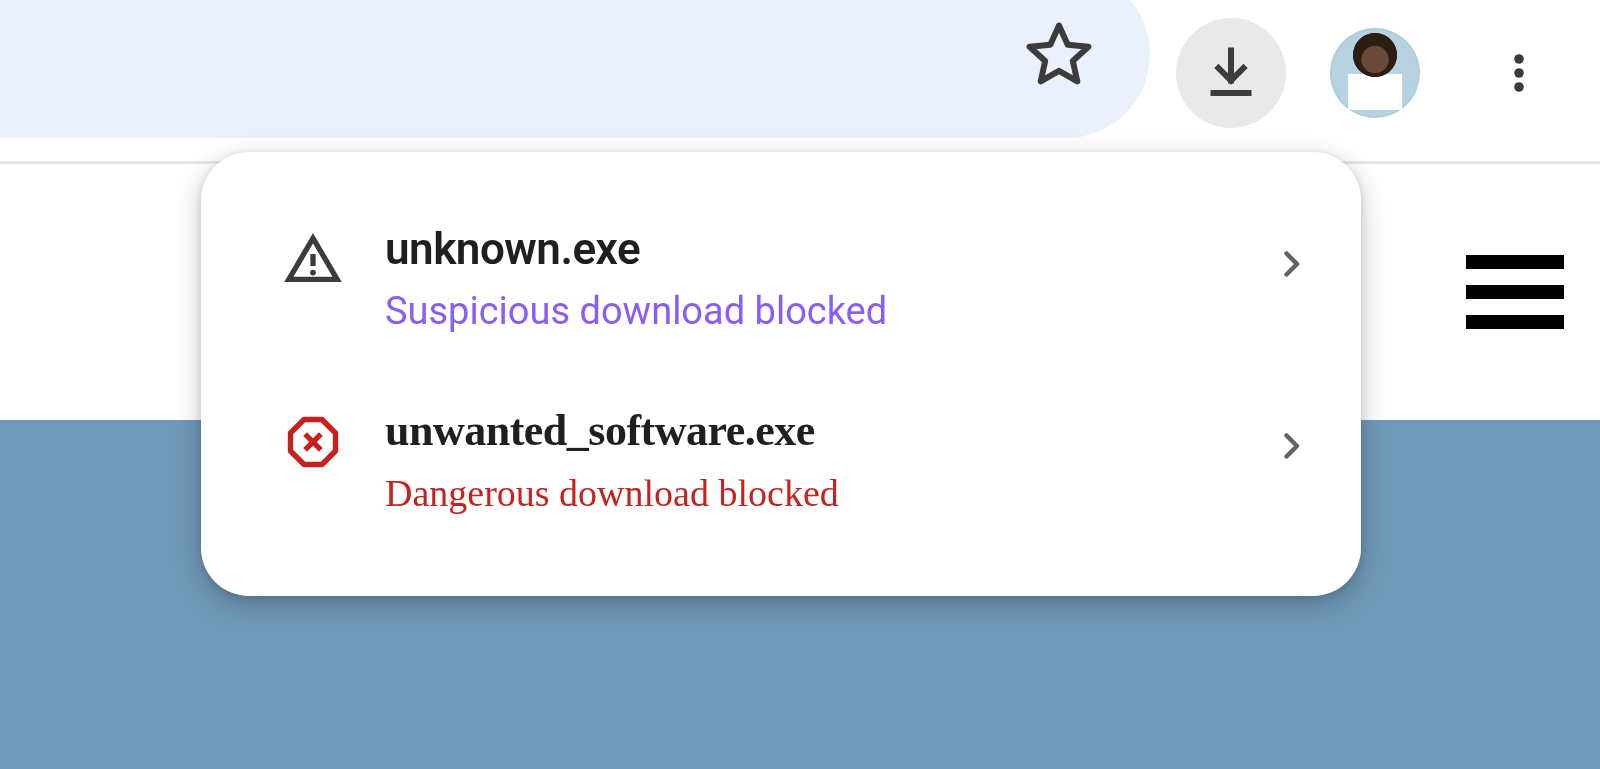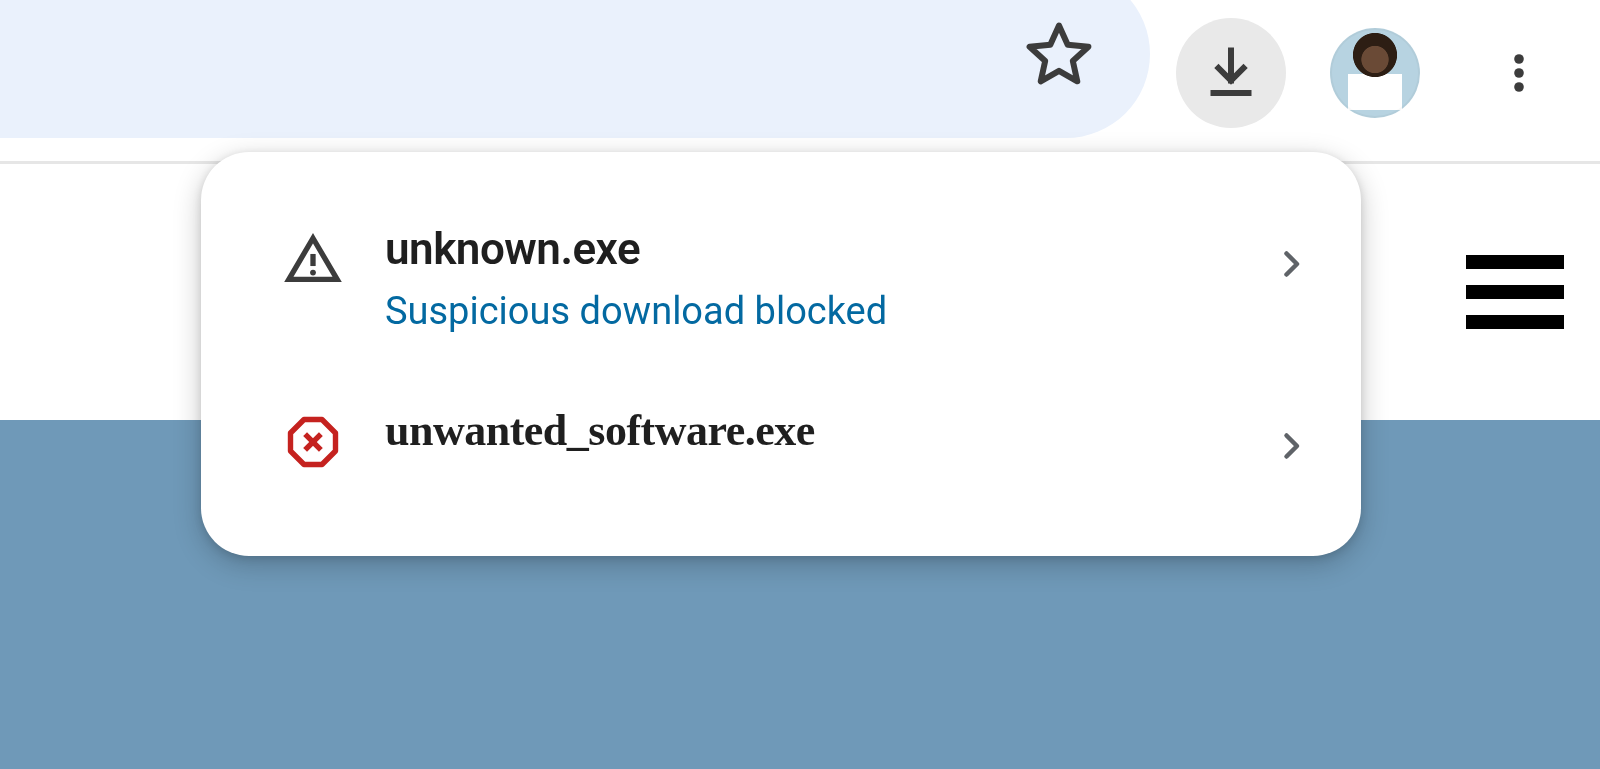--- a/index.html
+++ b/index.html
@@ -136,21 +136,21 @@
     font-size: 44px;
     font-weight: 600;
     color: #1f1f1f;
     line-height: 1.15;
     letter-spacing: -0.5px;
   }
   .dl-status {
     margin-top: 14px;
     font-size: 38px;
     font-weight: 400;
-    color: #0369a1;
+    color: #8b5cf6;
     line-height: 1.2;
   }
   .dl-status.danger { color: #c5221f; }
   .dl-chevron {
     flex: 0 0 60px;
     width: 60px; height: 60px;
     display: flex; align-items: center; justify-content: center;
     color: #5f6368;
     margin-top: 10px;
   }
@@ -232,20 +232,21 @@
   <div class="dl-item">
     <span class="dl-icon">
       <svg width="54" height="54" viewBox="0 0 24 24" fill="none" stroke="#c5221f" stroke-width="2.4" stroke-linejoin="round">
         <polygon points="8,2 16,2 22,8 22,16 16,22 8,22 2,16 2,8"></polygon>
         <line x1="8.5" y1="8.5" x2="15.5" y2="15.5"></line>
         <line x1="15.5" y1="8.5" x2="8.5" y2="15.5"></line>
       </svg>
     </span>
     <div class="dl-text">
       <div class="dl-name">unwanted_software.exe</div>
+      <div class="dl-status danger">Dangerous download blocked</div>
     </div>
     <span class="dl-chevron">
       <svg width="36" height="36" viewBox="0 0 24 24" fill="none" stroke="#5f6368" stroke-width="3" stroke-linecap="round" stroke-linejoin="round">
         <polyline points="9 5 16 12 9 19"></polyline>
       </svg>
     </span>
   </div>
 
 </div>
 

